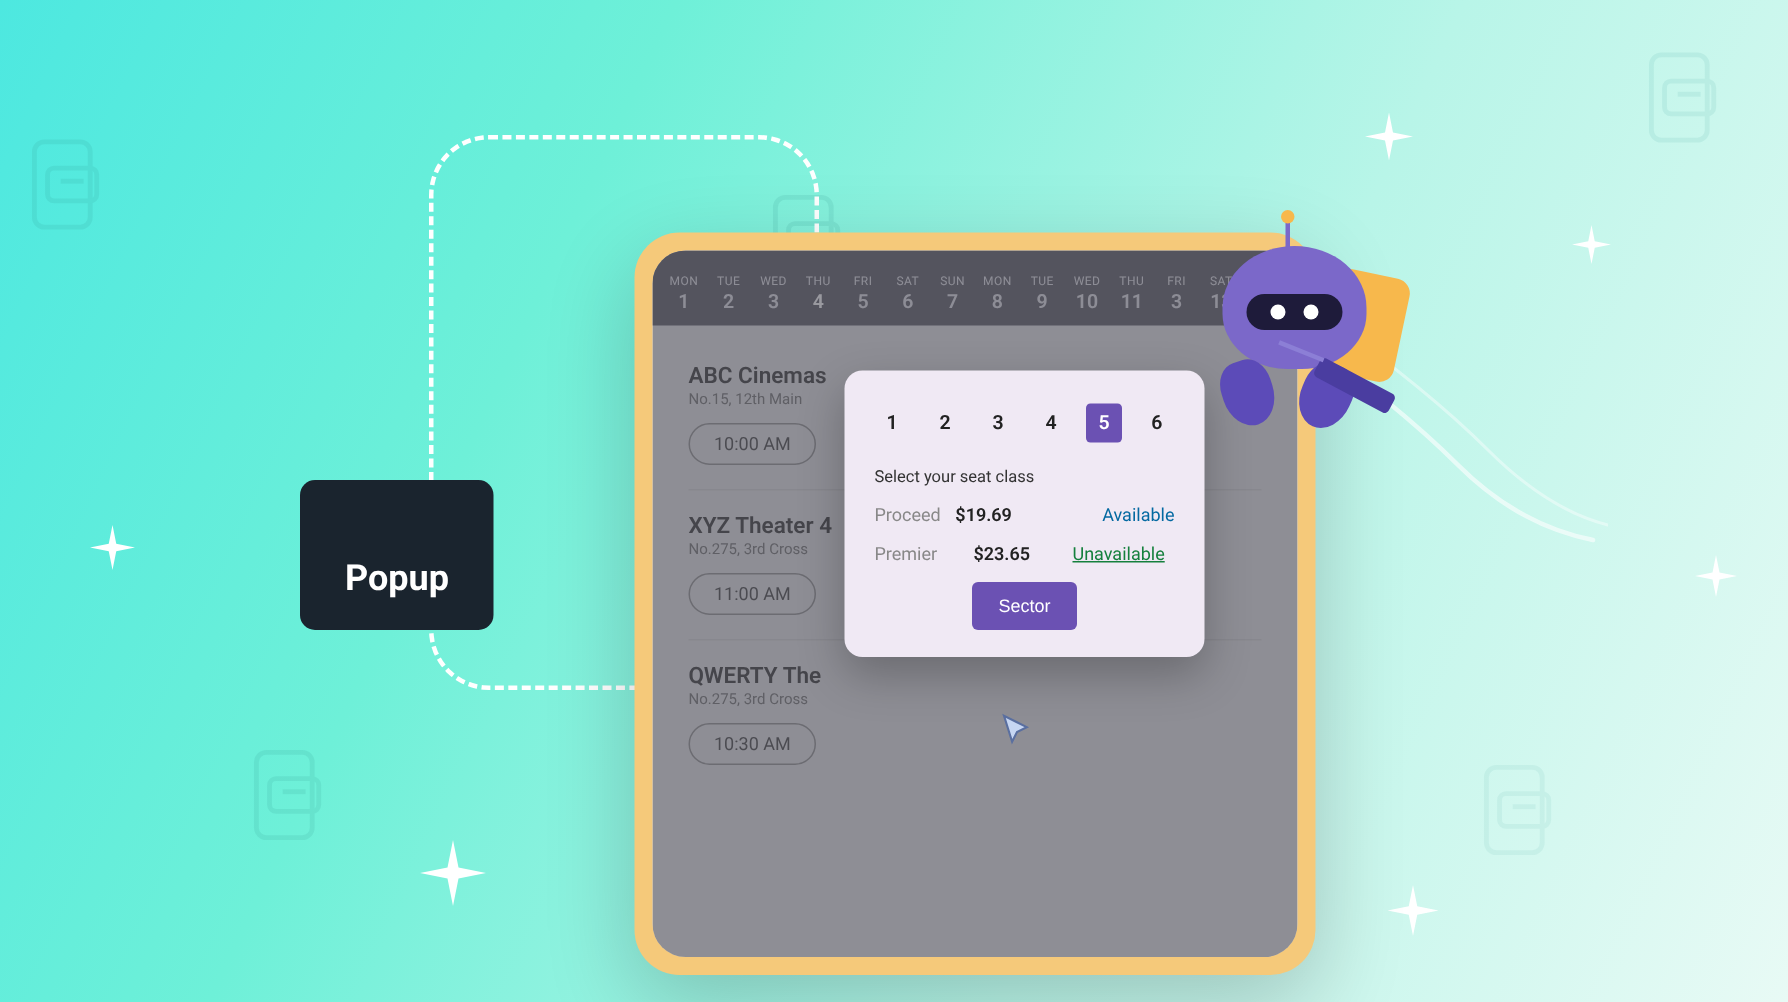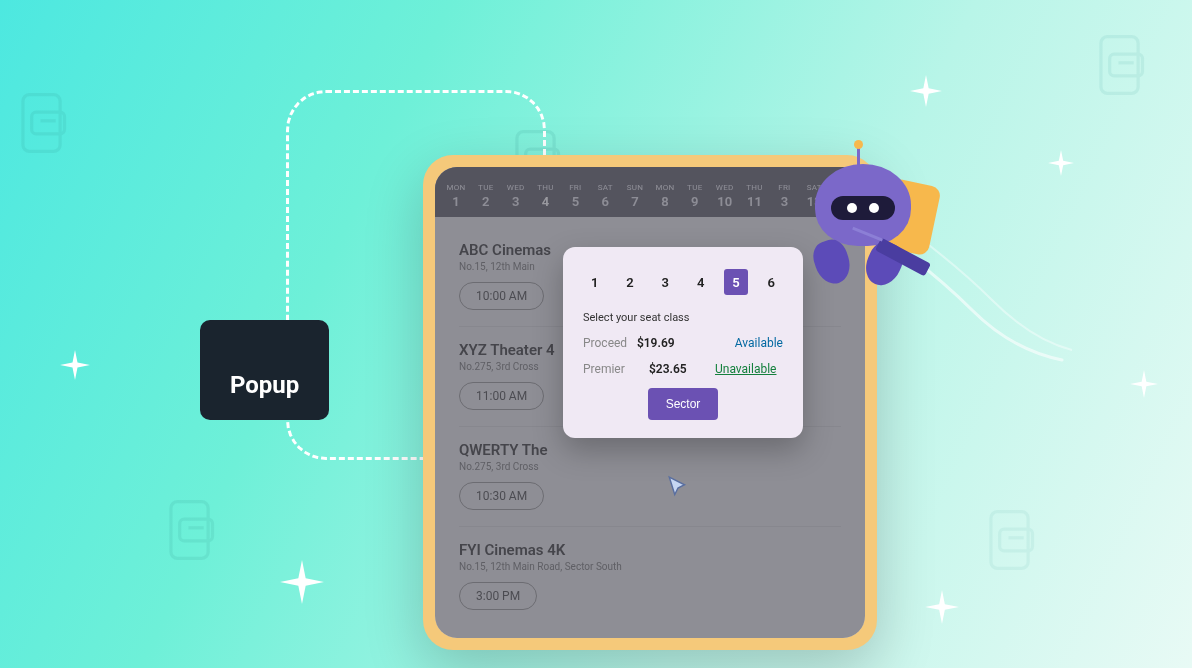--- a/index.html
+++ b/index.html
@@ -400,21 +400,20 @@
         <div class="cal-col">
           <div class="cal-day">SUN</div>
           <div class="cal-num">14</div>
         </div>
       </div>
 
     <div class="listings" id="listings">
         <div class="cinema"><div class="cinema-name">ABC Cinemas</div><div class="cinema-addr">No.15, 12th Main</div><div class="time-pill">10:00 AM</div></div>
         <div class="cinema"><div class="cinema-name">XYZ Theater 4</div><div class="cinema-addr">No.275, 3rd Cross</div><div class="time-pill">11:00 AM</div></div>
         <div class="cinema"><div class="cinema-name">QWERTY The</div><div class="cinema-addr">No.275, 3rd Cross</div><div class="time-pill">10:30 AM</div></div>
-        <div class="cinema"><div class="cinema-name">FYI Cinemas 4K</div><div class="cinema-addr">No.15, 12th Main Road, Sector South</div><div class="time-pill">3:00 PM</div></div>
       </div>
 
     <div class="screen-dim"></div>
 
     <div class="popup">
       <div class="seat-nums" id="seatnums">
           <div class="seat-n">1</div>
           <div class="seat-n">2</div>
           <div class="seat-n">3</div>
           <div class="seat-n">4</div>

